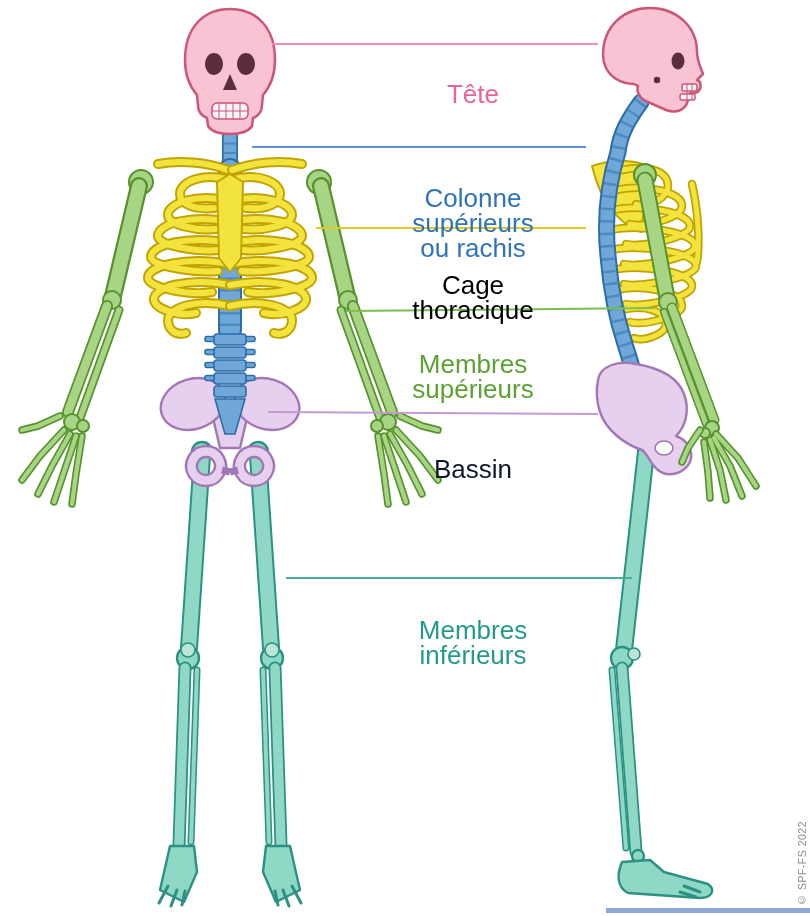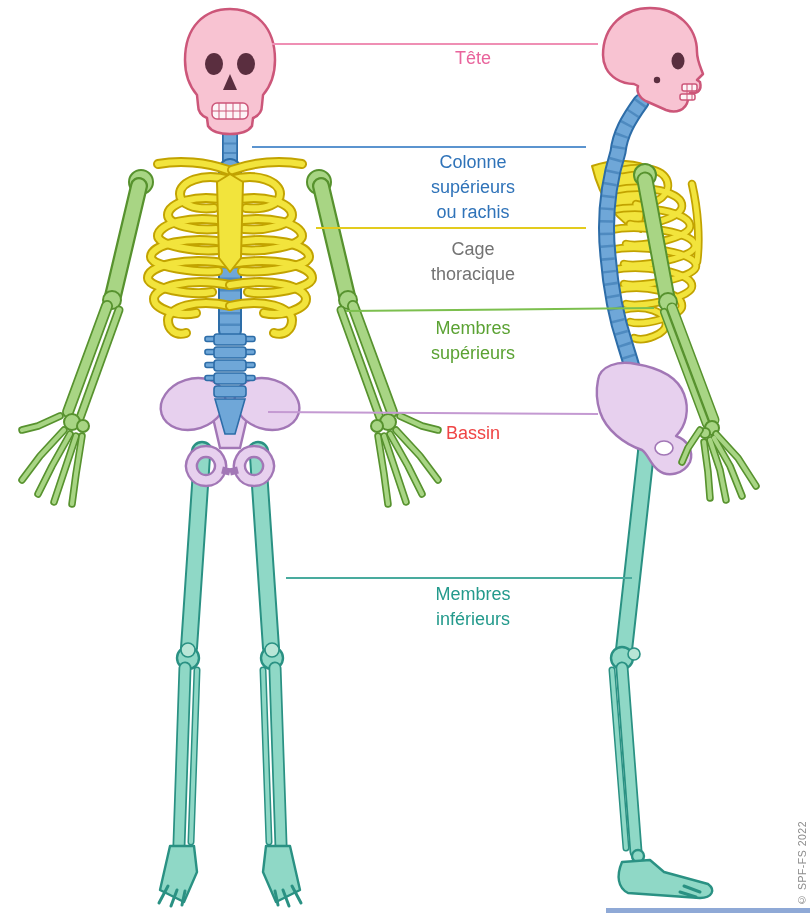--- a/index.html
+++ b/index.html
@@ -1,20 +1,20 @@
 <!DOCTYPE html>
 <html><head>
 <meta charset="utf-8">
 <style>
   html,body{margin:0;padding:0;background:#ffffff;}
   .stage{position:relative;width:810px;height:916px;background:#fff;overflow:hidden;
          font-family:"Liberation Sans", sans-serif;}
   .art{position:absolute;left:0;top:0;}
   .label{position:absolute;left:387px;width:172px;text-align:center;
-         font-size:18px;line-height:25px;font-weight:500;white-space:pre-line;}
+         font-size:26px;line-height:25px;font-weight:500;white-space:pre-line;margin-top:36px;}
   #lb-tete{top:46px;}
   #lb-colonne{top:150px;}
   #lb-cage{top:237px;}
   #lb-sup{top:316px;}
   #lb-bassin{top:421px;}
   #lb-inf{top:582px;}
   .credit{position:absolute;right:2px;bottom:10px;writing-mode:vertical-rl;
           transform:rotate(180deg);font-size:10.5px;letter-spacing:.5px;}
   
   .oB{stroke:#2d6da8;fill:none;stroke-linecap:round;stroke-linejoin:round}
@@ -308,26 +308,26 @@
 
   <rect x="606" y="908" width="204" height="5" fill="#8fa9d6"></rect>
 </svg>
 
 <div class="label" id="lb-tete" style="color: rgb(233, 100, 156);">Tête</div>
 
 <div class="label" id="lb-colonne" style="color: rgb(47, 115, 185);">Colonne
 supérieurs
 ou rachis</div>
 
-<div class="label" id="lb-cage" style="color: #737373;">Cage
+<div class="label" id="lb-cage" style="color: #000000;">Cage
 thoracique</div>
 
 <div class="label" id="lb-sup" style="color: rgb(91, 162, 51);">Membres
 supérieurs</div>
 
-<div class="label" id="lb-bassin" style="color: #ef4444;">Bassin</div>
+<div class="label" id="lb-bassin" style="color: #0f172a;">Bassin</div>
 
 <div class="label" id="lb-inf" style="color: rgb(36, 154, 140);">Membres
 inférieurs</div>
 
 <div class="credit" style="color: rgb(140, 140, 140);">© SPF-FS 2022</div>
 
 </div>
 
 </body></html>

